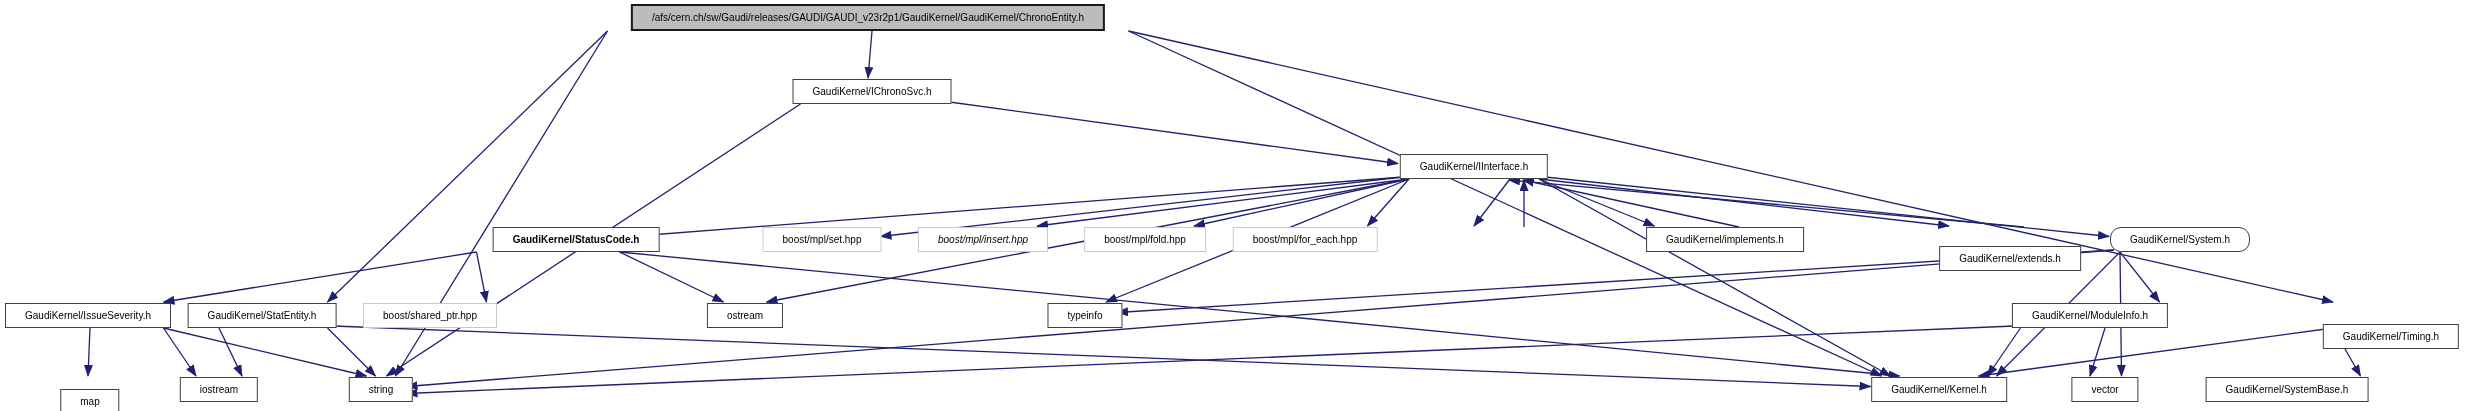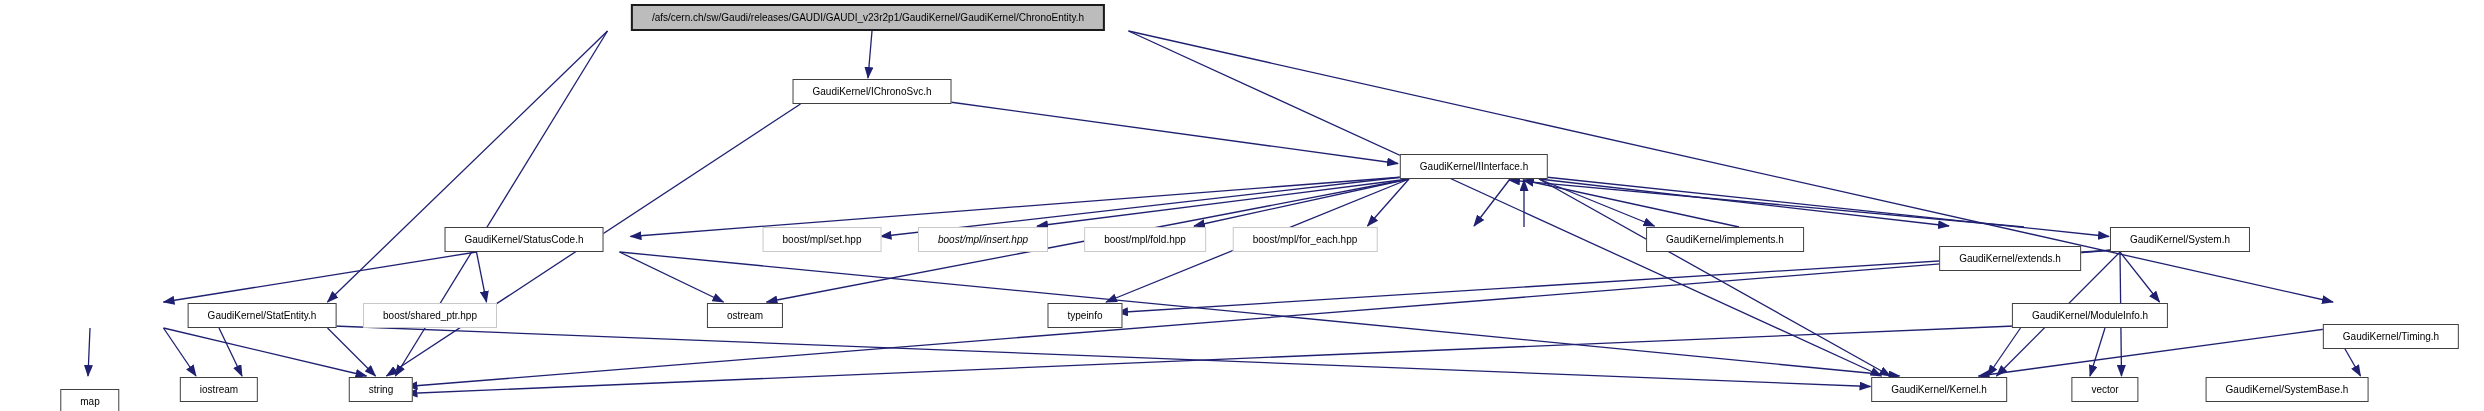--- a/index.html
+++ b/index.html
@@ -63,28 +63,29 @@
         <line x1="2020.5" y1="328" x2="1987.5" y2="376" stroke="#1f2070" stroke-width="1.3" marker-end="url(#arrow)"></line>
         <line x1="2014.5" y1="326" x2="406.5" y2="393.5" stroke="#1f2070" stroke-width="1.3" marker-end="url(#arrow)"></line>
         <line x1="2105" y1="328" x2="2090" y2="376" stroke="#1f2070" stroke-width="1.3" marker-end="url(#arrow)"></line>
         <line x1="2333" y1="328" x2="1978.5" y2="376" stroke="#1f2070" stroke-width="1.3" marker-end="url(#arrow)"></line>
         <line x1="2333" y1="328" x2="2360.5" y2="376" stroke="#1f2070" stroke-width="1.3" marker-end="url(#arrow)"></line>
       </g>
   </svg>
 <div class="node root" style="left: 868px; top: 4px;">/afs/cern.ch/sw/Gaudi/releases/GAUDI/GAUDI_v23r2p1/GaudiKernel/GaudiKernel/ChronoEntity.h</div>
     <div class="node header" style="left: 872px; top: 79px;">GaudiKernel/IChronoSvc.h</div>
     <div class="node header" style="left: 1474px; top: 154px;">GaudiKernel/IInterface.h</div>
-    <div class="node header" style="left: 524px; top: 227px;">GaudiKernel/StatusCode.h</div>
+    <div class="node header" style="left: 576px; top: 227px; font-weight: bold;">GaudiKernel/StatusCode.h</div>
     <div class="node external" style="left: 822px; top: 227px;">boost/mpl/set.hpp</div>
     <div class="node external" style="left: 983px; top: 227px; font-style: italic;">boost/mpl/insert.hpp</div>
     <div class="node external" style="left: 1145px; top: 227px;">boost/mpl/fold.hpp</div>
     <div class="node external" style="left: 1305px; top: 227px;">boost/mpl/for_each.hpp</div>
     <div class="node header" style="left: 1725px; top: 227px;">GaudiKernel/implements.h</div>
     <div class="node header" style="left: 2010px; top: 227px; margin-top: 19px;">GaudiKernel/extends.h</div>
-    <div class="node header" style="left: 2180px; top: 227px;">GaudiKernel/System.h</div>
+    <div class="node header" style="left: 2180px; top: 227px; border-radius: 11px;">GaudiKernel/System.h</div>
+    <div class="node header" style="left: 88px; top: 303px;">GaudiKernel/IssueSeverity.h</div>
     <div class="node header" style="left: 262px; top: 303px;">GaudiKernel/StatEntity.h</div>
     <div class="node external" style="left: 430px; top: 303px;">boost/shared_ptr.hpp</div>
     <div class="node system" style="left: 745px; top: 303px;">ostream</div>
     <div class="node system" style="left: 1085px; top: 303px;">typeinfo</div>
     <div class="node header" style="left: 2090px; top: 303px;">GaudiKernel/ModuleInfo.h</div>
     <div class="node header" style="left: 2391px; top: 303px; margin-top: 21px;">GaudiKernel/Timing.h</div>
     <div class="node system" style="left: 90px; top: 377px; margin-top: 12px;">map</div>
     <div class="node system" style="left: 219px; top: 377px;">iostream</div>
     <div class="node system" style="left: 381px; top: 377px;">string</div>
     <div class="node header" style="left: 1939px; top: 377px;">GaudiKernel/Kernel.h</div>

